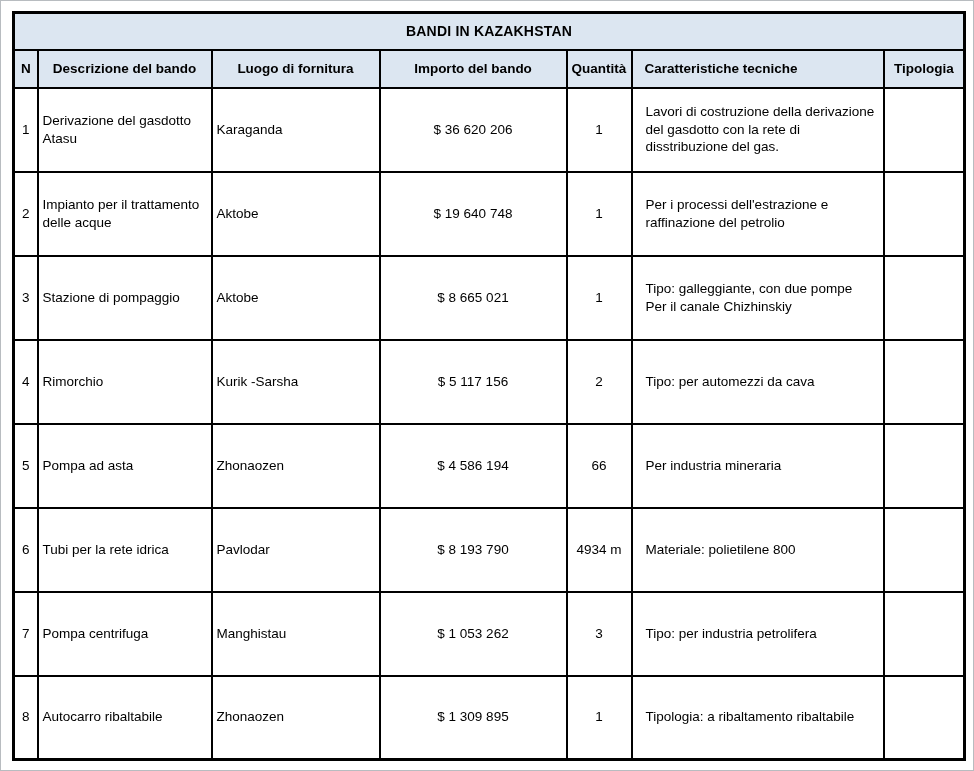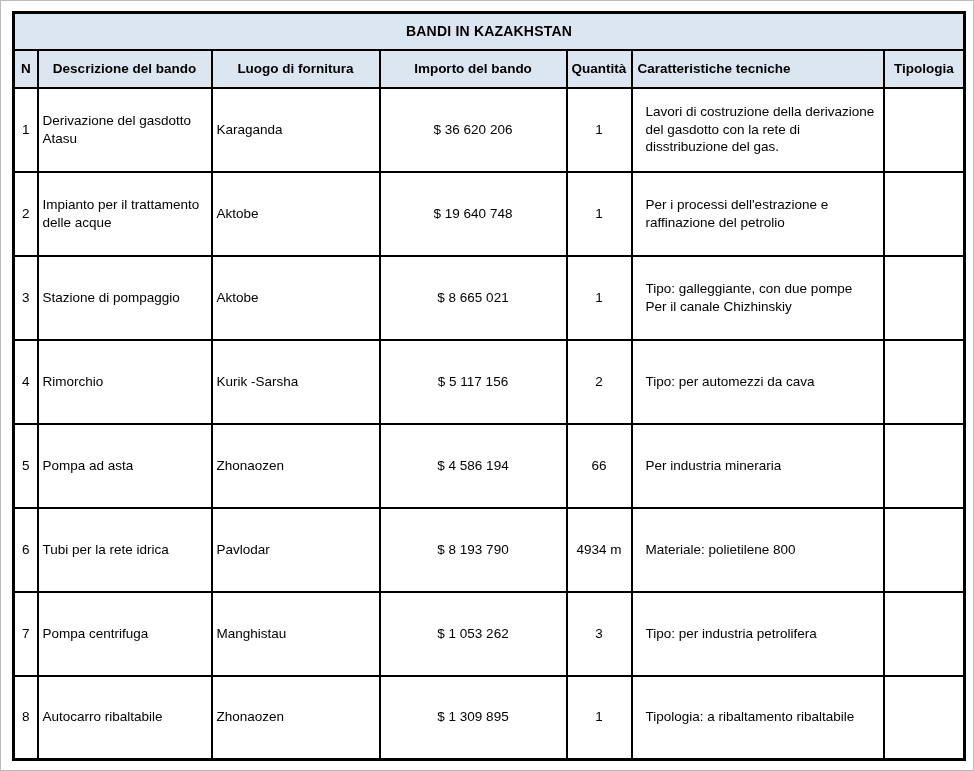--- a/index.html
+++ b/index.html
@@ -47,21 +47,21 @@
   tr.header-row th {
     height: 38px;
     background: #dce6f1;
     font-weight: bold;
     font-size: 13.5px;
     text-align: center;
     padding: 2px 3px;
   }
   tr.header-row th.col-caratteristiche {
     text-align: left;
-    padding-left: 5px;
+    padding-left: 12px;
   }
   tr.data-row td {
     height: 84px;
     background: #ffffff;
     line-height: 1.3;
   }
   td.cell-n {
     text-align: center;
   }
   td.cell-descrizione,

